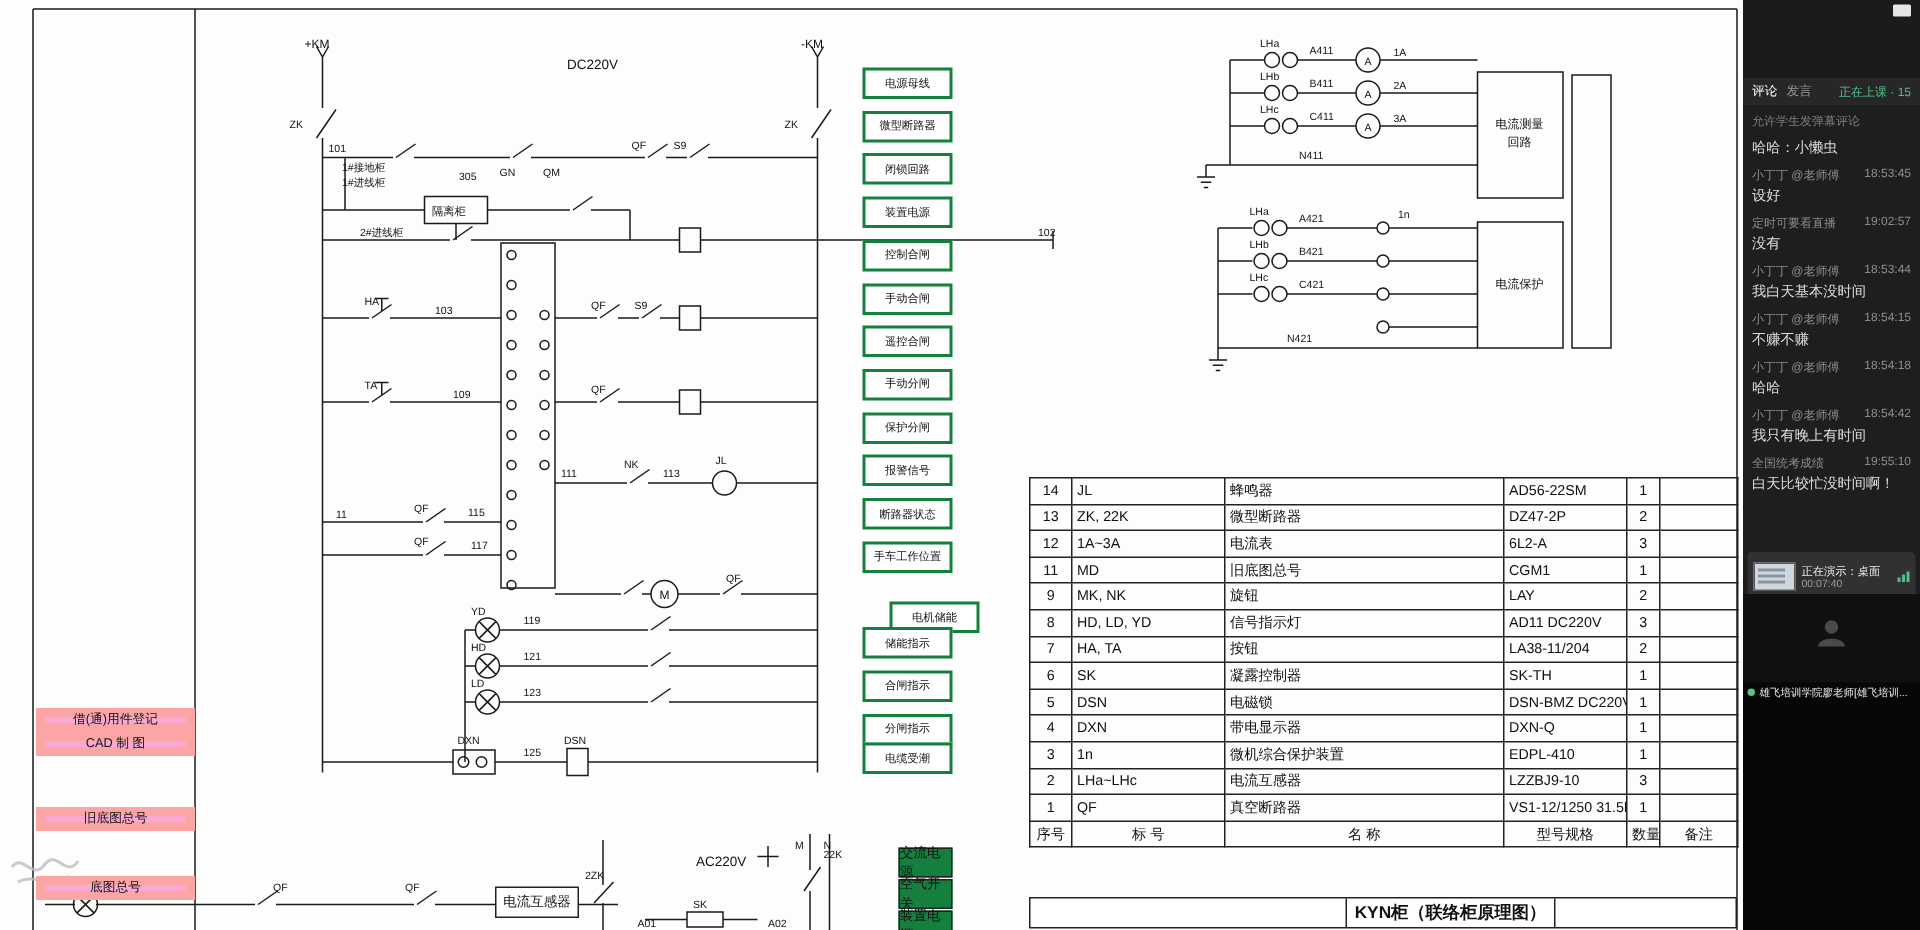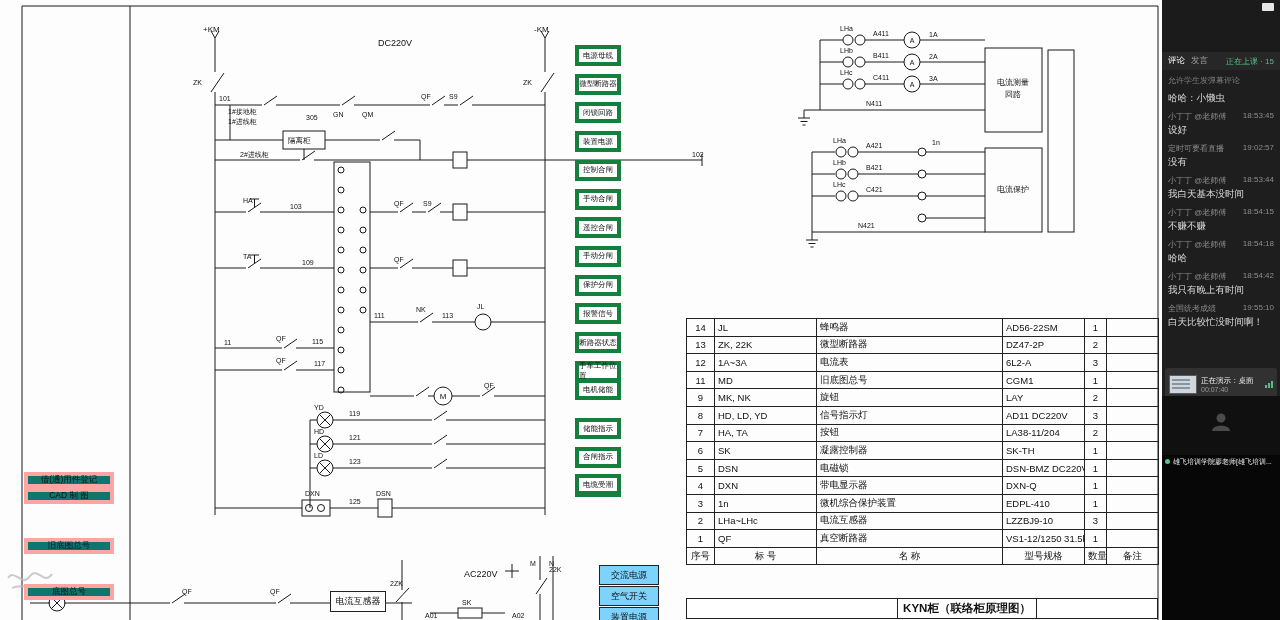--- a/index.html
+++ b/index.html
@@ -5,27 +5,27 @@
   html,body{margin:0;padding:0;}
   body{width:1280px;height:620px;overflow:hidden;font-family:"Liberation Sans",sans-serif;background:#fff;}
   .stage{position:relative;width:1280px;height:620px;overflow:hidden;}
 
   
   .sheet{position:absolute;left:0;top:0;width:1162px;height:620px;background:#fdfdfd;}
   #schem{position:absolute;left:0;top:0;stroke:#1a1a1a;fill:none;stroke-width:1;}
   #schem text{fill:#111;stroke:none;font-family:"Liberation Sans",sans-serif;}
   #schem .wm{stroke:#bdbdbd;stroke-width:2;opacity:.8;}
 
-  .fnbox{position:absolute;left:575px;width:46px;height:21px;border:4px solid #15803d;background:#fff;
+  .fnbox{position:absolute;left:575px;width:60px;height:21px;border:2px solid #15803d;background:#fff;
          display:flex;align-items:center;justify-content:center;font-size:7.5px;color:#111;box-sizing:border-box;}
-  .cornerbox{position:absolute;left:599px;width:60px;height:20px;border:1px solid #222;background:#7dd3fc;
+  .cornerbox{position:absolute;left:599px;width:36px;height:20px;border:1px solid #222;background:#15803d;
          display:flex;align-items:center;justify-content:center;font-size:9px;color:#111;box-sizing:border-box;}
   .sparebox{position:absolute;left:330px;top:591px;width:56px;height:21px;border:1px solid #222;background:#fff;
          display:flex;align-items:center;justify-content:center;font-size:9px;color:#111;box-sizing:border-box;}
-  .tbcell{position:absolute;left:24px;width:90px;height:16px;border:4px solid #fca5a5;background:#0f766e;
+  .tbcell{position:absolute;left:24px;width:106px;height:16px;border:6px solid #fca5a5;background:#f9a8d4;
          display:flex;align-items:center;justify-content:center;font-size:8.5px;color:#111;box-sizing:border-box;white-space:nowrap;}
 
   .bom{position:absolute;left:686px;top:318px;width:472px;}
   .bom table{border-collapse:collapse;table-layout:fixed;width:472px;}
   .bom td{border:1px solid #222;font-size:9.5px;color:#111;padding:0 3px;height:17.6px;
           overflow:hidden;white-space:nowrap;box-sizing:border-box;}
   .bom td.c{text-align:center;padding:0;}
   .bom tr.hdr td{text-align:center;height:17.6px;}
   .title-strip{position:absolute;left:686px;top:598px;width:472px;height:21px;border:1px solid #222;
           box-sizing:border-box;background:#fff;}
@@ -289,25 +289,25 @@
         <div class="fnbox" style="top: 102.4px;">闭锁回路</div>
         <div class="fnbox" style="top: 131.1px;">装置电源</div>
         <div class="fnbox" style="top: 159.8px;">控制合闸</div>
         <div class="fnbox" style="top: 188.5px;">手动合闸</div>
         <div class="fnbox" style="top: 217.2px;">遥控合闸</div>
         <div class="fnbox" style="top: 245.9px;">手动分闸</div>
         <div class="fnbox" style="top: 274.6px;">保护分闸</div>
         <div class="fnbox" style="top: 303.3px;">报警信号</div>
         <div class="fnbox" style="top: 332px;">断路器状态</div>
         <div class="fnbox" style="top: 360.7px;">手车工作位置</div>
-        <div class="fnbox" style="top: 379px;">电机储能</div>
+        <div class="fnbox" style="top: 401px; margin-left: 18px;">电机储能</div>
         <div class="fnbox" style="top: 418.1px;">储能指示</div>
         <div class="fnbox" style="top: 446.8px;">合闸指示</div>
         <div class="fnbox" style="top: 475.5px;">分闸指示</div>
-        <div class="fnbox" style="top: 474px;">电缆受潮</div>
+        <div class="fnbox" style="top: 495px;">电缆受潮</div>
       </div>
     <div id="corner-boxes">
         <div class="cornerbox" style="top: 565px;">交流电源</div>
         <div class="cornerbox" style="top: 586px;">空气开关</div>
         <div class="cornerbox" style="top: 607px;">装置电源</div>
       </div>
     <div class="sparebox">电流互感器</div>
 
     <div class="tbcell" style="top:472px">借(通)用件登记</div>
     <div class="tbcell" style="top:488px">CAD 制 图</div>

